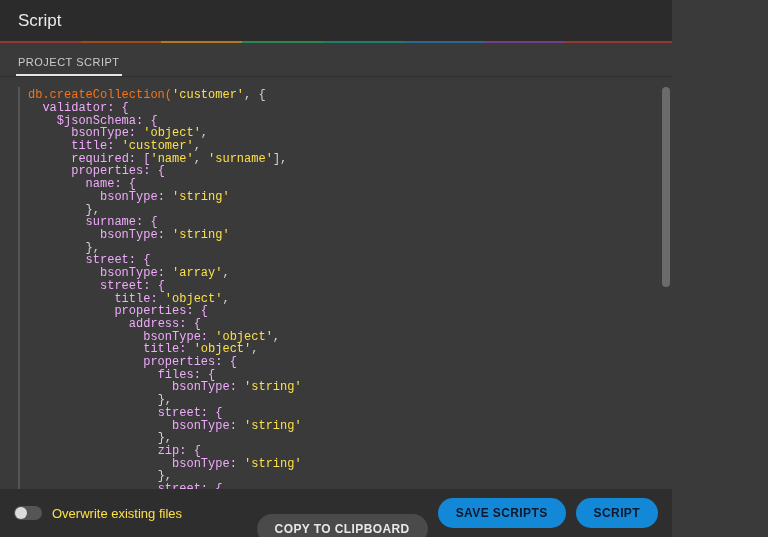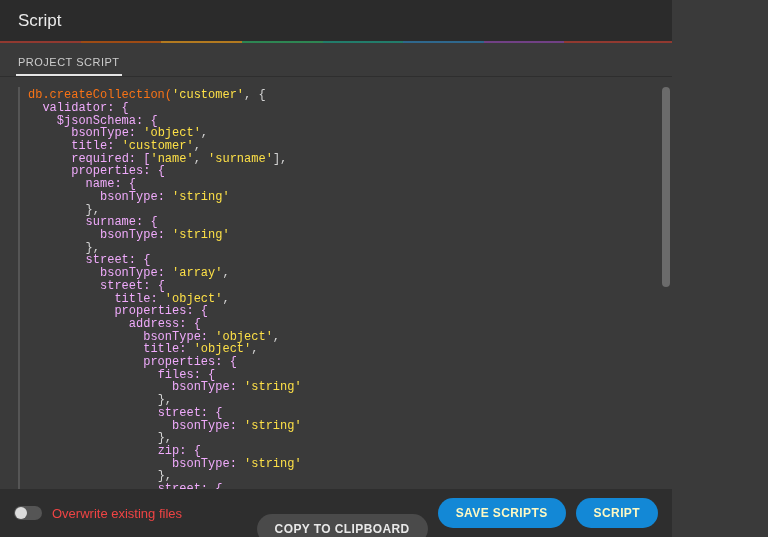--- a/index.html
+++ b/index.html
@@ -13,23 +13,23 @@
   .code-wrap { height: 100%; border-left: 2px solid #555; padding: 2px 0 0 8px; overflow: hidden; position: relative; }
   pre.code { font-family: Consolas, "Courier New", monospace; font-size: 12px; line-height: 12.7px; white-space: pre; color: #d3d3d3; }
   .tok-fn  { color: #f97316; }
   .tok-str { color: #fde047; }
   .tok-kw  { color: #f0abfc; }
   .tok-punc{ color: #d3d3d3; }
   .scrollbar { position: absolute; right: 2px; top: 10px; width: 8px; height: 200px; background: #6b6b6b; border-radius: 4px; }
   .footer { height: 48px; background: #2e2e2e; display: flex; align-items: center; padding: 0 14px; gap: 10px; }
   .toggle { width: 28px; height: 14px; border-radius: 8px; background: #555; position: relative; cursor: pointer; flex: 0 0 auto;}
   .toggle .knob { width: 12px; height: 12px; border-radius: 50%; background: #ddd; position: absolute; top: 1px; left: 1px; }
-  .toggle-label { font-size: 13px; color: #ef4444; flex: 0 0 auto; }
+  .toggle-label { font-size: 13px; color: #fde047; flex: 0 0 auto; }
   .spacer { flex: 1 1 auto; }
-  .btn { border: none; border-radius: 16px; height: 30px; padding: 0 18px; font-size: 12px; font-weight: 600; letter-spacing: .4px; color: #fef9c3; cursor: pointer; }
+  .btn { border: none; border-radius: 16px; height: 30px; padding: 0 18px; font-size: 12px; font-weight: 600; letter-spacing: .4px; color: #0f172a; cursor: pointer; }
   .btn-ghost { background: #4a4a4a; color: #e8e8e8; margin-top: 32px; }
   .btn-primary { background: #1388d6; }
 </style>
 </head>
 <body>
 
 <div class="window">
 
   <div class="titlebar">
     <span>Script</span>

